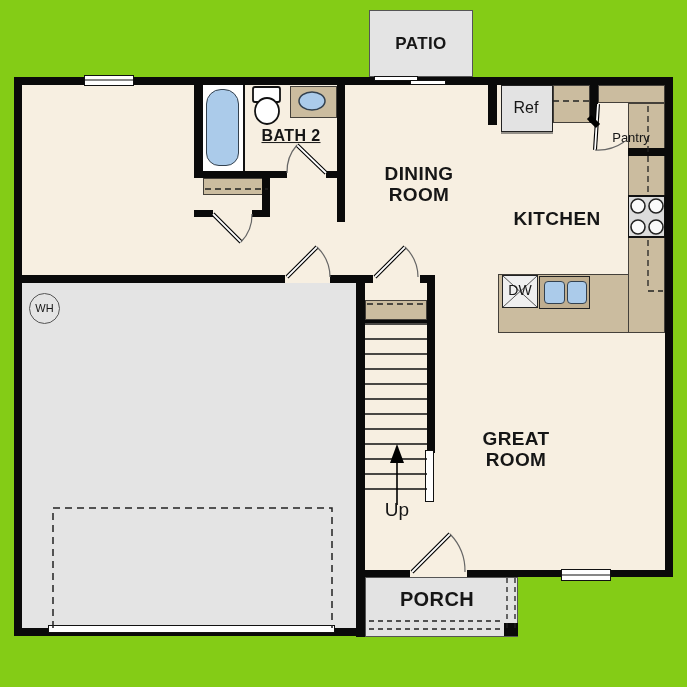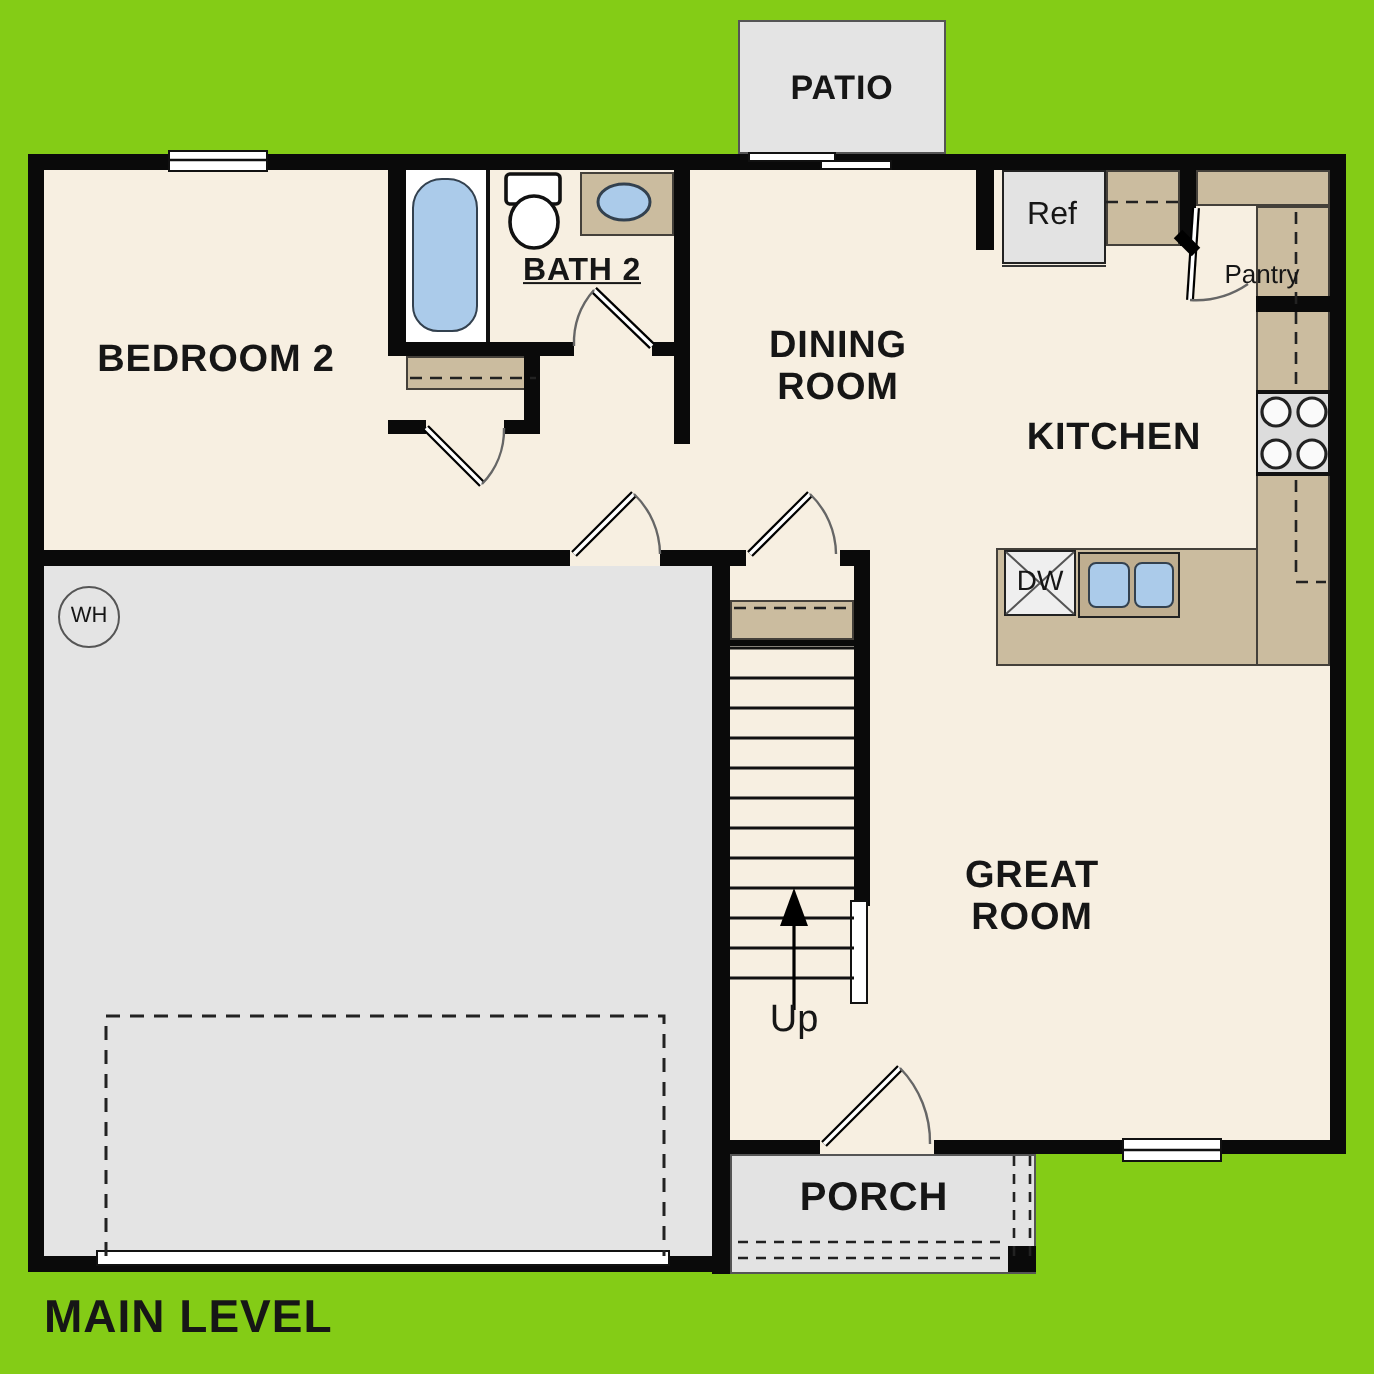--- a/index.html
+++ b/index.html
@@ -142,27 +142,25 @@
         <path d="M317,247 A42,42 0 0 1 330,277"></path>
         <path d="M405,247 A42,42 0 0 1 418,277"></path>
         <path d="M450,534 A53,53 0 0 1 465,572"></path>
         <path d="M595,150 A46,46 0 0 0 624,142"></path>
       </g>
       <path d="M589,117 L598,126" stroke="#000" stroke-width="6"></path>
     </g>
   </svg>
 
   <div class="lbl" style="left:421px;top:44px;font-size:17px;">PATIO</div>
-  <div class="lbl" style="left:108px;top:180px;">BEDROOM 2</div>
   <div class="lbl" style="left:291px;top:136px;font-size:16px;text-decoration:underline;">BATH 2</div>
   <div class="lbl" style="left:419px;top:184px;">DINING
 ROOM</div>
   <div class="lbl" style="left:557px;top:219px;text-align:right;">KITCHEN</div>
   <div class="lbl" style="left:516px;top:449px;">GREAT
 ROOM</div>
   <div class="lbl" style="left:437px;top:599px;font-size:20px;">PORCH</div>
   <div class="lbl small" style="left:526px;top:108px;font-size:16px;">Ref</div>
   <div class="lbl small" style="left:631px;top:93px;font-size:13px;margin-top:45px;">Pantry</div>
   <div class="lbl small" style="left:520px;top:291px;font-size:14px;">DW</div>
   <div class="lbl small" style="left:44.5px;top:308px;font-size:11px;">WH</div>
   <div class="lbl small" style="left:397px;top:510px;font-size:19px;">Up</div>
-  <div class="lbl" style="left:22px;top:646px;transform:none;font-size:23px;letter-spacing:.5px;">MAIN LEVEL</div>
 </div>
 
 </body></html>

